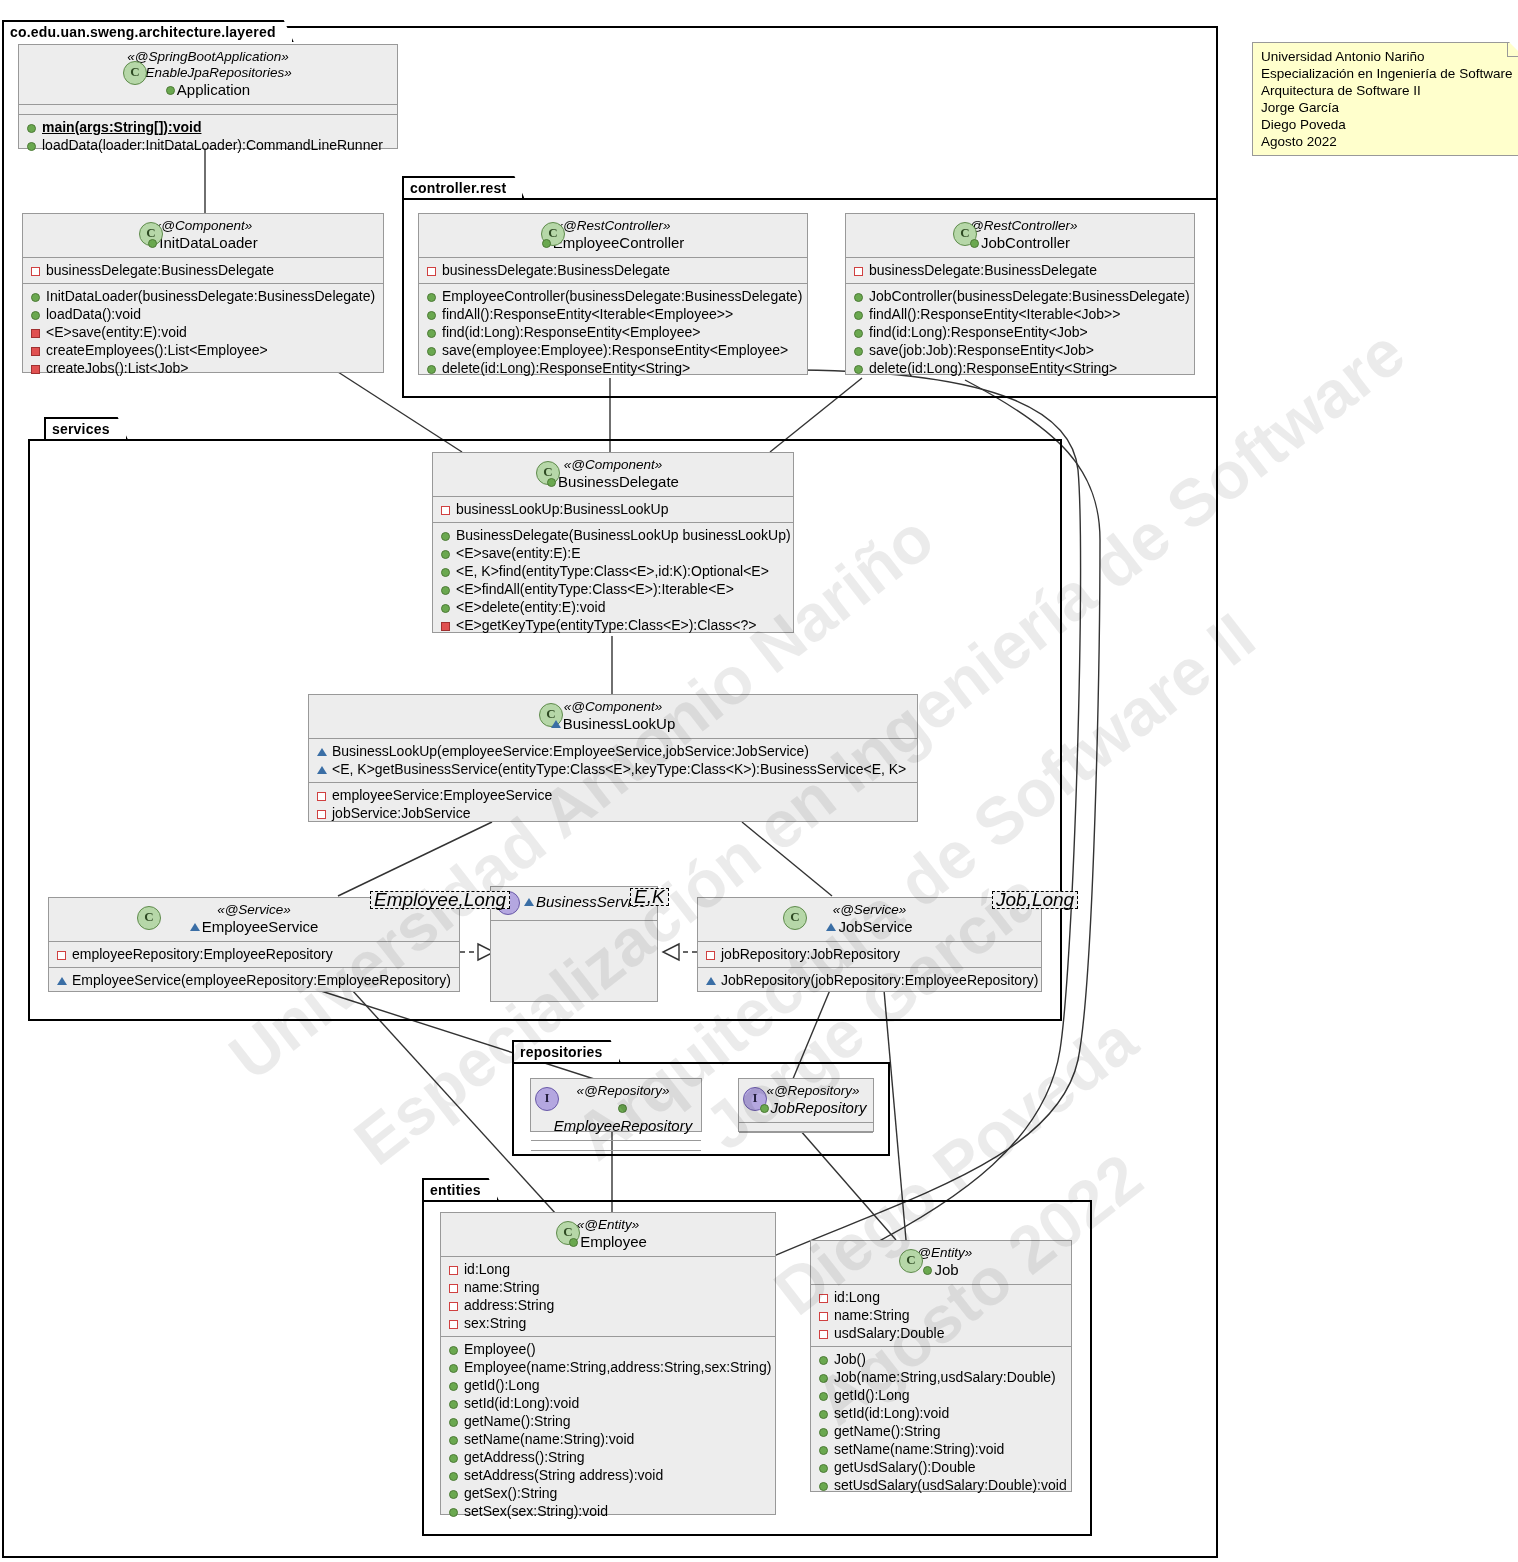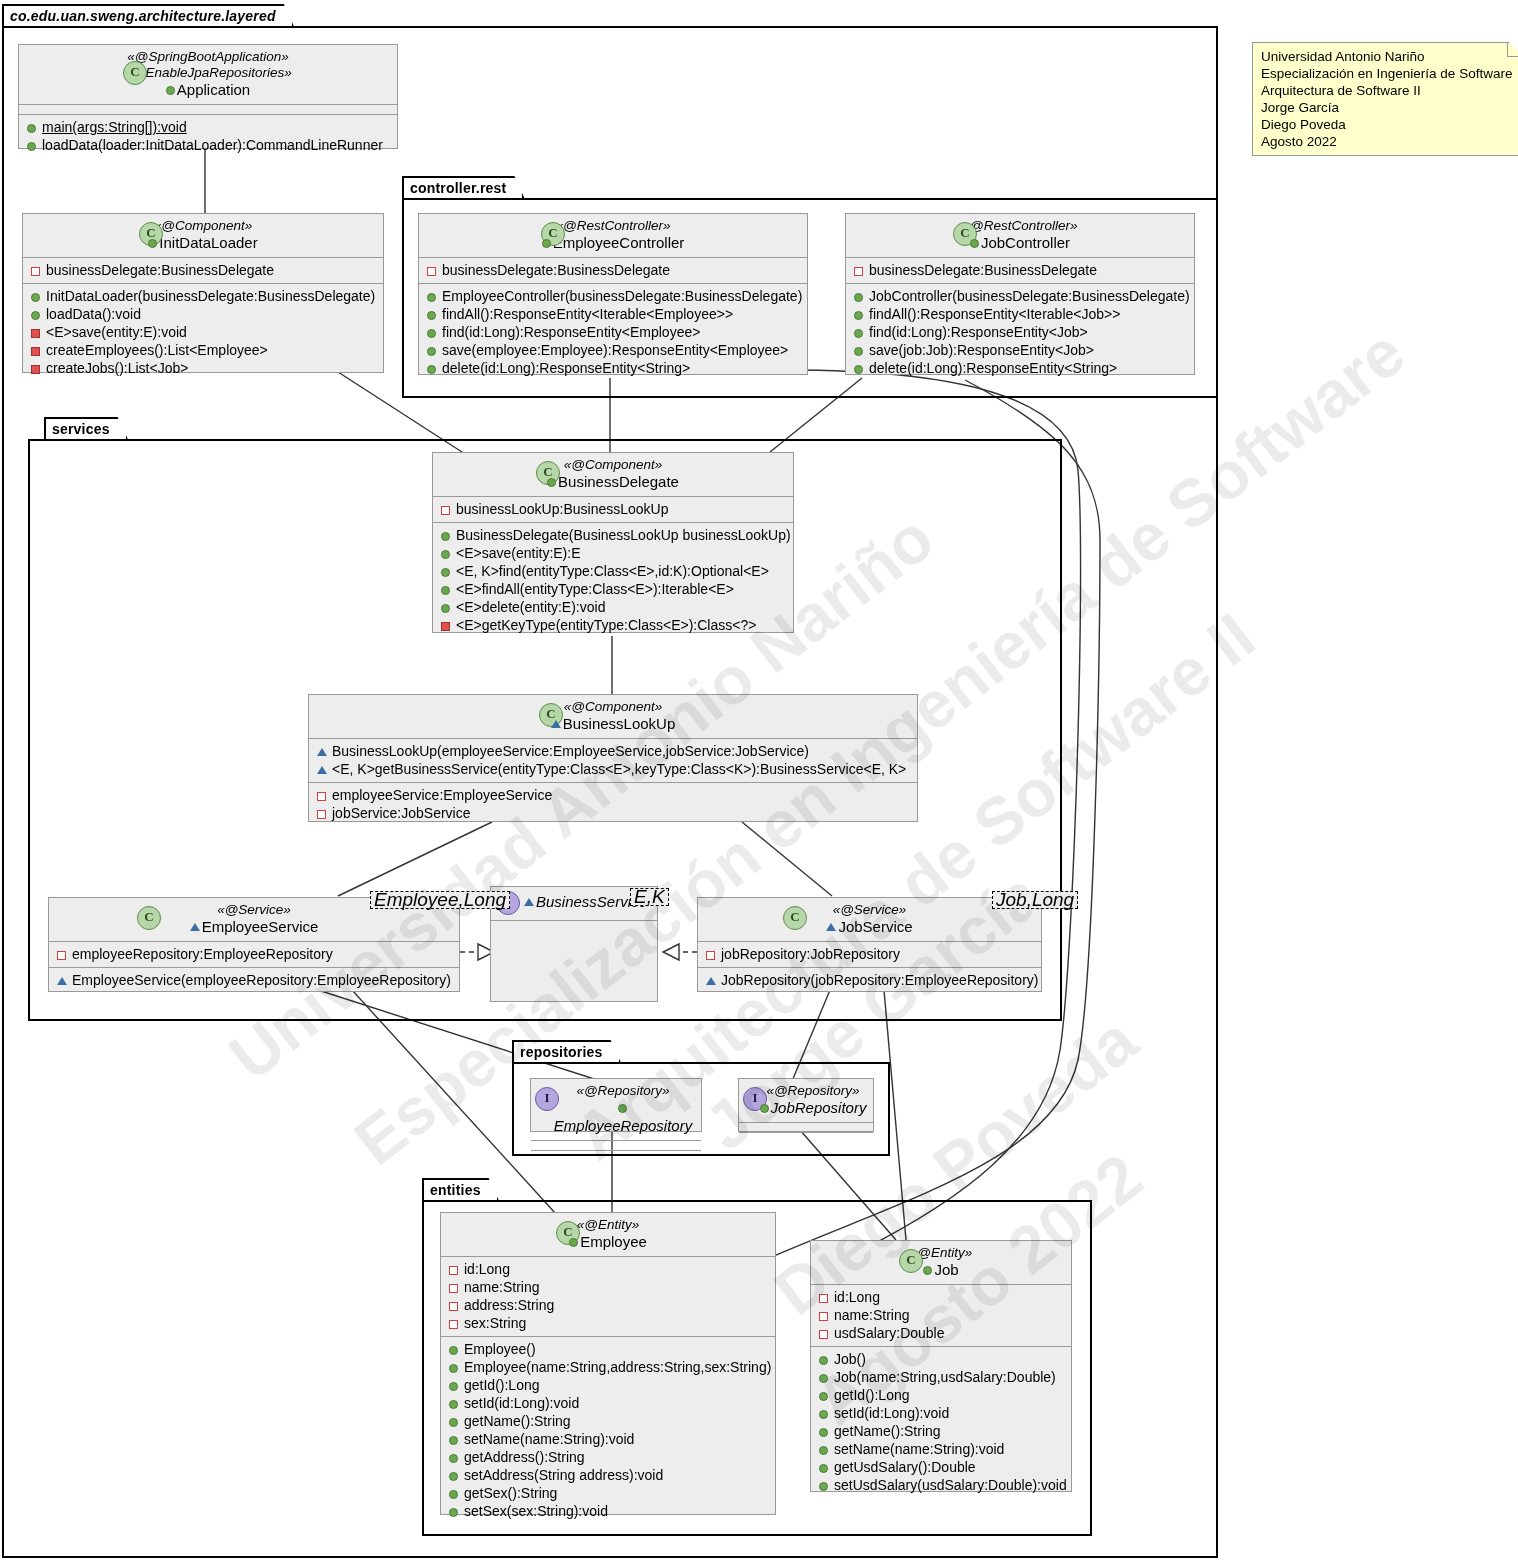--- a/index.html
+++ b/index.html
@@ -27,21 +27,21 @@
   .cls{position:absolute;border:1px solid #999;background:#ededed;z-index:4;
        box-sizing:border-box;}
   .cls .hdr{padding:4px 6px 5px 6px;text-align:center;position:relative;}
   .cls .sect{border-top:1px solid #999;padding:3px 6px 4px 6px;}
   .cls .sect.empty{height:9px;padding:0;}
   .stereo{font-style:italic;font-size:13.5px;line-height:16px;}
   .cname{font-size:15px;line-height:18px;}
   .cname.ital{font-style:italic;}
   .row{font-size:14px;line-height:18px;white-space:nowrap;
        padding-left:17px;position:relative;}
-  .row.ul > .txt{text-decoration:underline;}
+  .row.ul > .txt{text-decoration:underline;font-weight:bold;}
 
   
   .mk{position:absolute;left:2px;top:5px;width:8px;height:8px;}
   .mk.pub{background:#6aa84f;border-radius:50%;border:1px solid #4c7a36;
           width:7px;height:7px;top:6px;}
   .mk.priv{background:#e05050;border:1px solid #a03030;width:7px;height:7px;top:6px;}
   .mk.privf{background:#fff;border:1.5px solid #d04040;width:7px;height:7px;top:6px;}
   .mk.pkgv{width:0;height:0;background:none;border-left:5px solid transparent;
            border-right:5px solid transparent;border-bottom:8px solid #3a6ea5;top:6px;}
 
@@ -127,21 +127,21 @@
 
     <path d="M800,370 C1000,372 1072,412 1078,470
              C1086,560 1074,960 1060,1050
              C1046,1140 960,1200 862,1250"></path>
     <path d="M965,380 C1060,430 1100,470 1100,540
              C1100,660 1094,980 1078,1060
              C1056,1160 900,1200 760,1262"></path>
   </g>
 </svg>
 
-<div class="pkgtab" style="left:2px;top:4px;font-style:italic;">co.edu.uan.sweng.architecture.layered</div>
+<div class="pkgtab" style="left:2px;top:20px;">co.edu.uan.sweng.architecture.layered</div>
 <div class="pkg" style="left:2px;top:26px;width:1212px;height:1528px;"></div>
 
 <div class="note" style="left:1252px;top:42px;width:252px;">
   <div class="fold"></div>
   <div class="nl">Universidad Antonio Nariño</div>
   <div class="nl">Especialización en Ingeniería de Software</div>
   <div class="nl">Arquitectura de Software II</div>
   <div class="nl">Jorge García</div>
   <div class="nl">Diego Poveda</div>
   <div class="nl">Agosto 2022</div>

